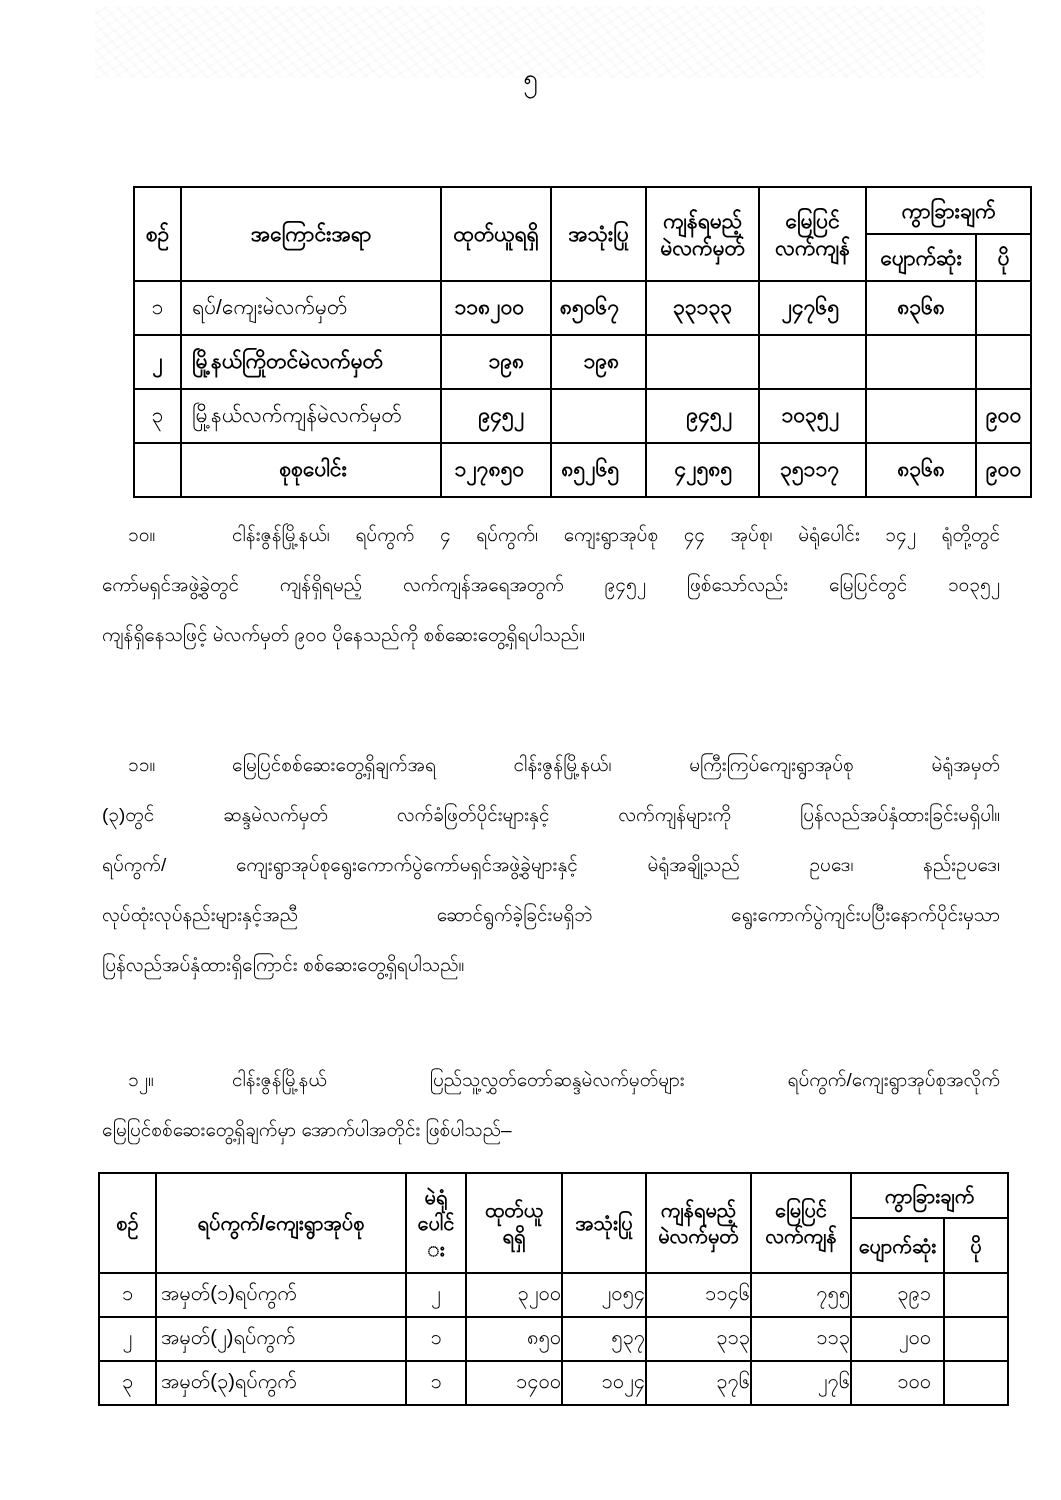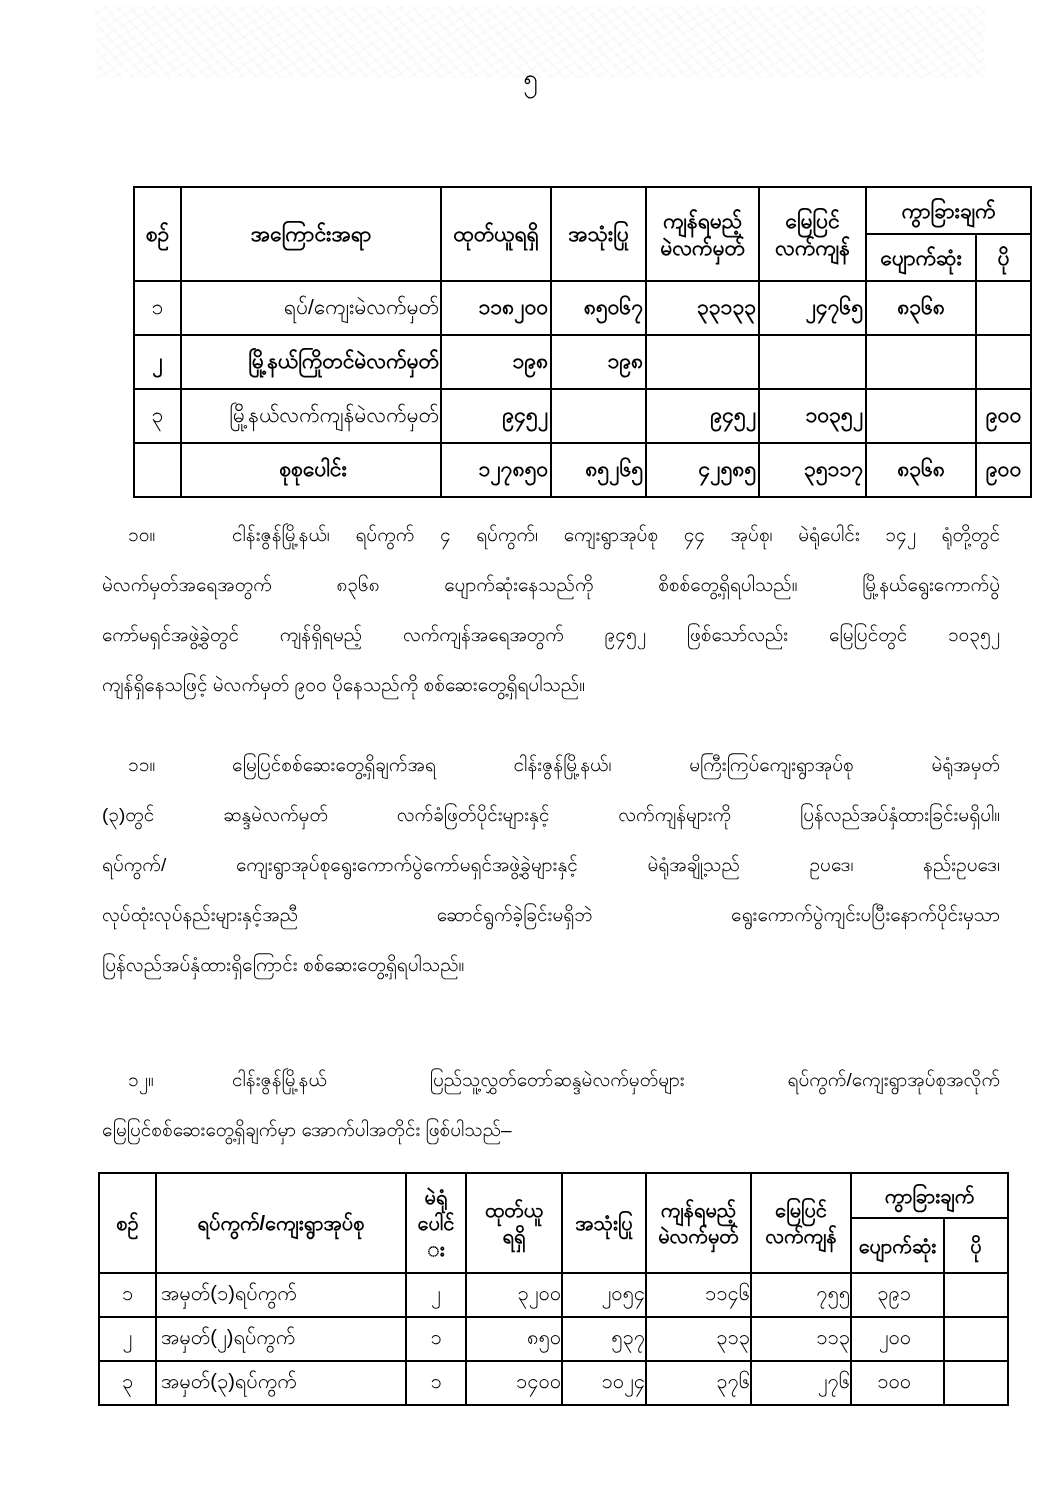--- a/index.html
+++ b/index.html
@@ -23,22 +23,22 @@
   }
 
   table{border-collapse:collapse;table-layout:fixed;position:absolute;background:#fff;}
   th,td{border:2px solid #000;vertical-align:middle;overflow:hidden;}
   th{font-weight:bold;text-align:center;font-size:21px;line-height:1.3;white-space:pre-line;padding:2px;}
 
   
   #table1{left:133px;top:186px;width:897px;font-size:21px;}
   #table1 td{height:50px;}
   #table1 .c-no{text-align:center;}
-  #table1 .c-label{text-align:right;padding-left:10px;}
-  #table1 .c-num{text-align:right;padding-right:2px;font-weight:bold;}
+  #table1 .c-label{text-align:left;padding-left:10px;}
+  #table1 .c-num{text-align:right;padding-right:26px;font-weight:bold;}
   #table1 .c-lost,#table1 .c-extra{text-align:center;font-weight:bold;margin-left:34px;}
   #table1 tr.bold-row td{font-weight:bold;}
   #table1 tr.total-row td{font-weight:bold;}
   #table1 tr.total-row .c-label{text-align:center;padding-left:5px;}
 
   
   .para{position:absolute;left:102px;width:898px;font-size:19px;}
   .pline{line-height:50px;text-align:justify;text-align-last:justify;white-space:normal;}
   .pline.first{padding-left:130px;position:relative;}
   .pline.last{text-align-last:left;}
@@ -48,21 +48,21 @@
   #para12{top:1055px;}
 
   
   #table2{left:98px;top:1172px;width:909px;font-size:20px;}
   #table2 th{font-size:20px;}
   #table2 td{height:40px;}
   #table2 .c-no{text-align:center;}
   #table2 .c-label{text-align:left;padding-left:4px;}
   #table2 .c-center{text-align:center;}
   #table2 .c-num{text-align:right;padding-right:0;}
-  #table2 .c-lost{text-align:right;padding-right:32px;}
+  #table2 .c-lost{text-align:right;padding-right:12px;}
   #table2 .c-extra{text-align:center;}
 </style>
 </head>
 <body>
 
 <div class="scan-noise"></div>
 
 <div class="page-number">၅</div>
 
 <table id="table1">
@@ -133,21 +133,20 @@
     <td class="c-extra">၉၀၀</td>
   </tr>
 </tbody>
   </table>
 
 <div id="para10" class="para">
   <div class="pline first">
     <span class="pnum">၁၀။</span>
     <span>ငါန်းဇွန်မြို့နယ်၊ ရပ်ကွက် ၄ ရပ်ကွက်၊ ကျေးရွာအုပ်စု ၄၄ အုပ်စု၊ မဲရုံပေါင်း ၁၄၂ ရုံတို့တွင်</span>
   </div>
-  <div class="pline">မဲလက်မှတ်အရေအတွက် ၈၃၆၈ ပျောက်ဆုံးနေသည်ကို စိစစ်တွေ့ရှိရပါသည်။ မြို့နယ်ရွေးကောက်ပွဲ</div>
   <div class="pline">ကော်မရှင်အဖွဲ့ခွဲတွင် ကျန်ရှိရမည့် လက်ကျန်အရေအတွက် ၉၄၅၂ ဖြစ်သော်လည်း မြေပြင်တွင် ၁၀၃၅၂</div>
   <div class="pline last">ကျန်ရှိနေသဖြင့် မဲလက်မှတ် ၉၀၀ ပိုနေသည်ကို စစ်ဆေးတွေ့ရှိရပါသည်။</div>
 </div>
 
 <div id="para11" class="para">
   <div class="pline first">
     <span class="pnum">၁၁။</span>
     <span>မြေပြင်စစ်ဆေးတွေ့ရှိချက်အရ ငါန်းဇွန်မြို့နယ်၊ မကြီးကြပ်ကျေးရွာအုပ်စု မဲရုံအမှတ်</span>
   </div>
   <div class="pline">(၃)တွင် ဆန္ဒမဲလက်မှတ် လက်ခံဖြတ်ပိုင်းများနှင့် လက်ကျန်များကို ပြန်လည်အပ်နှံထားခြင်းမရှိပါ။</div>

